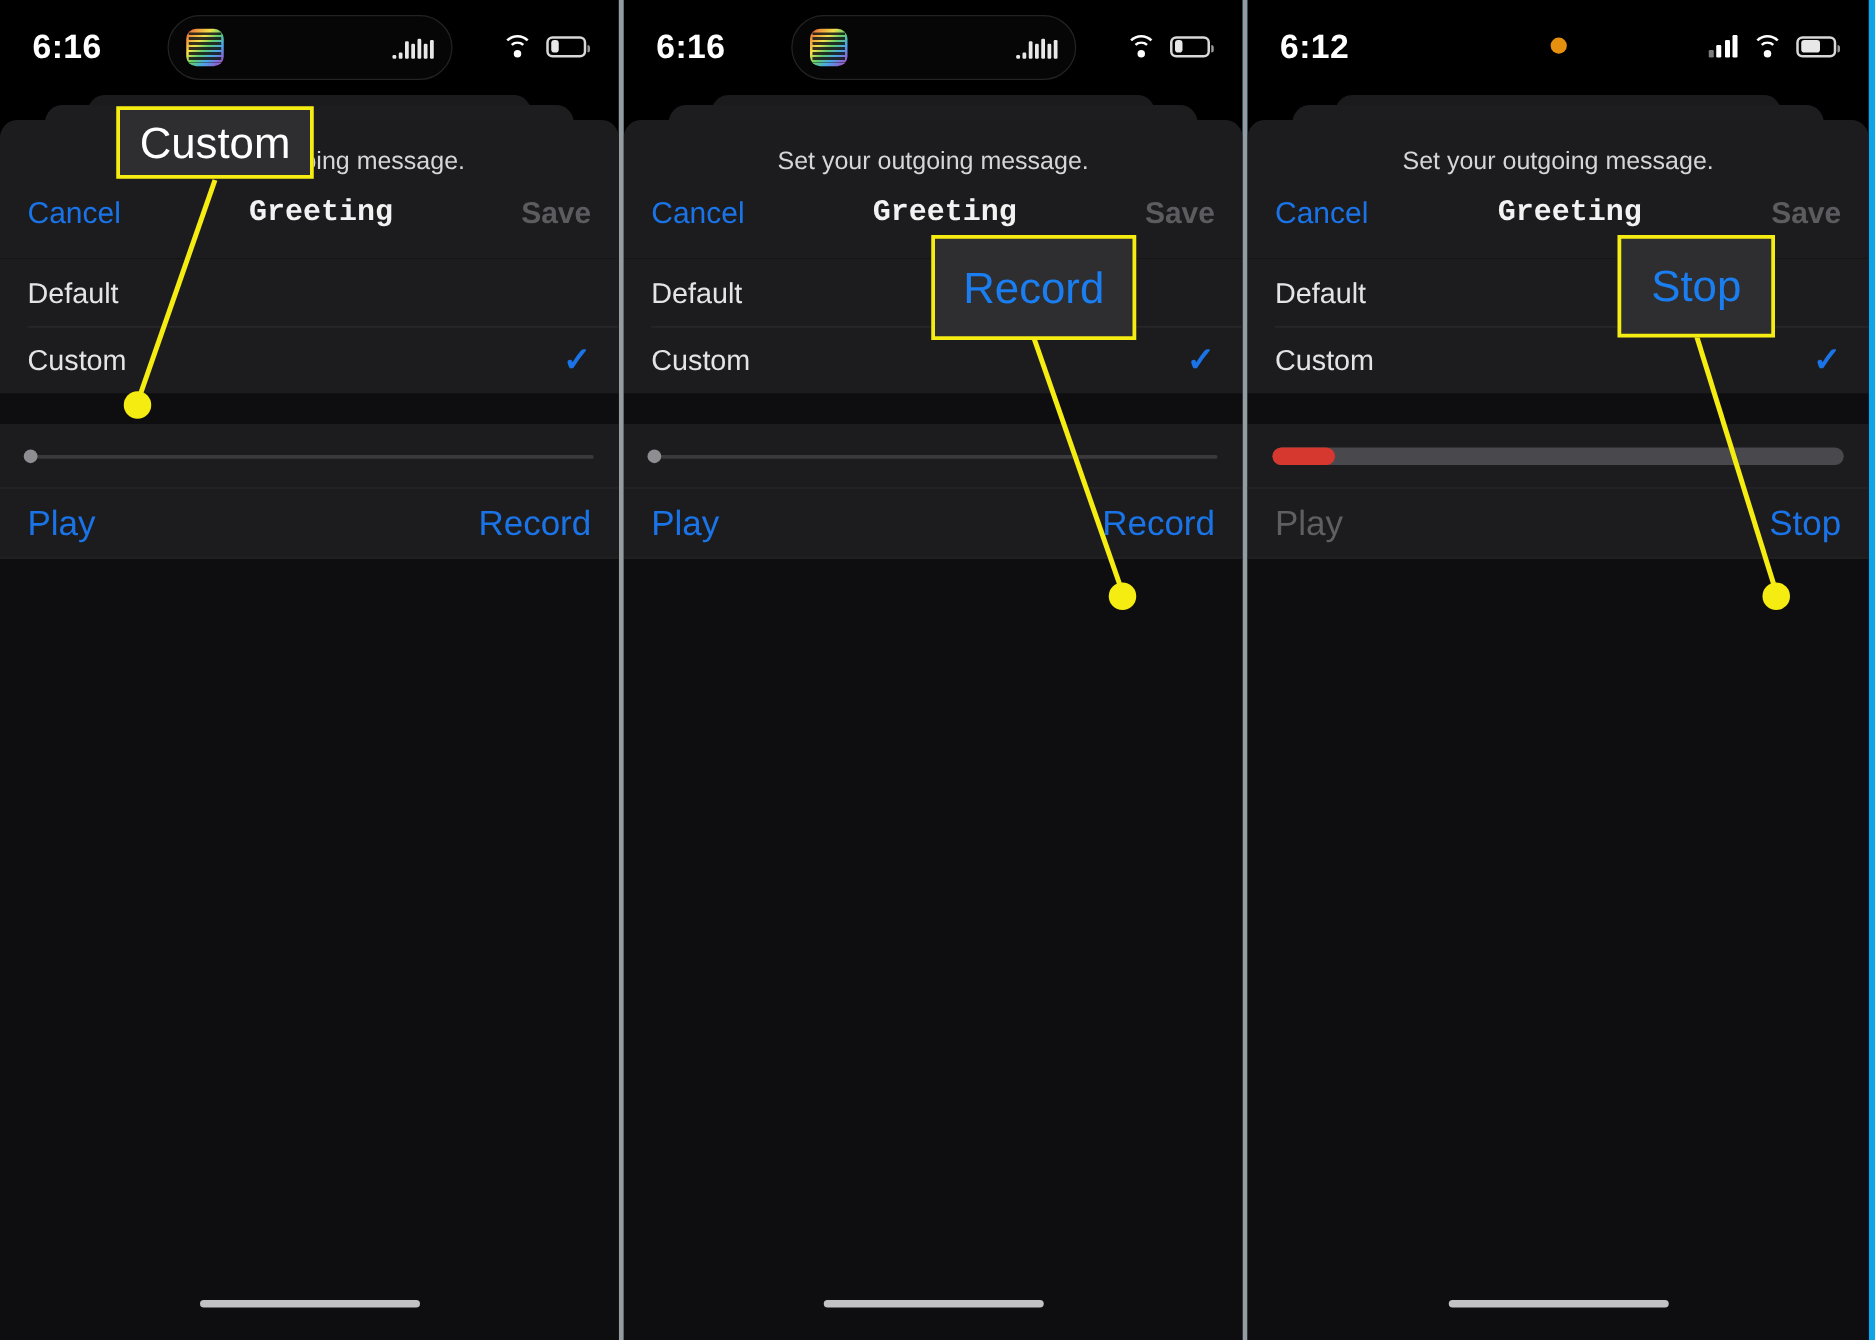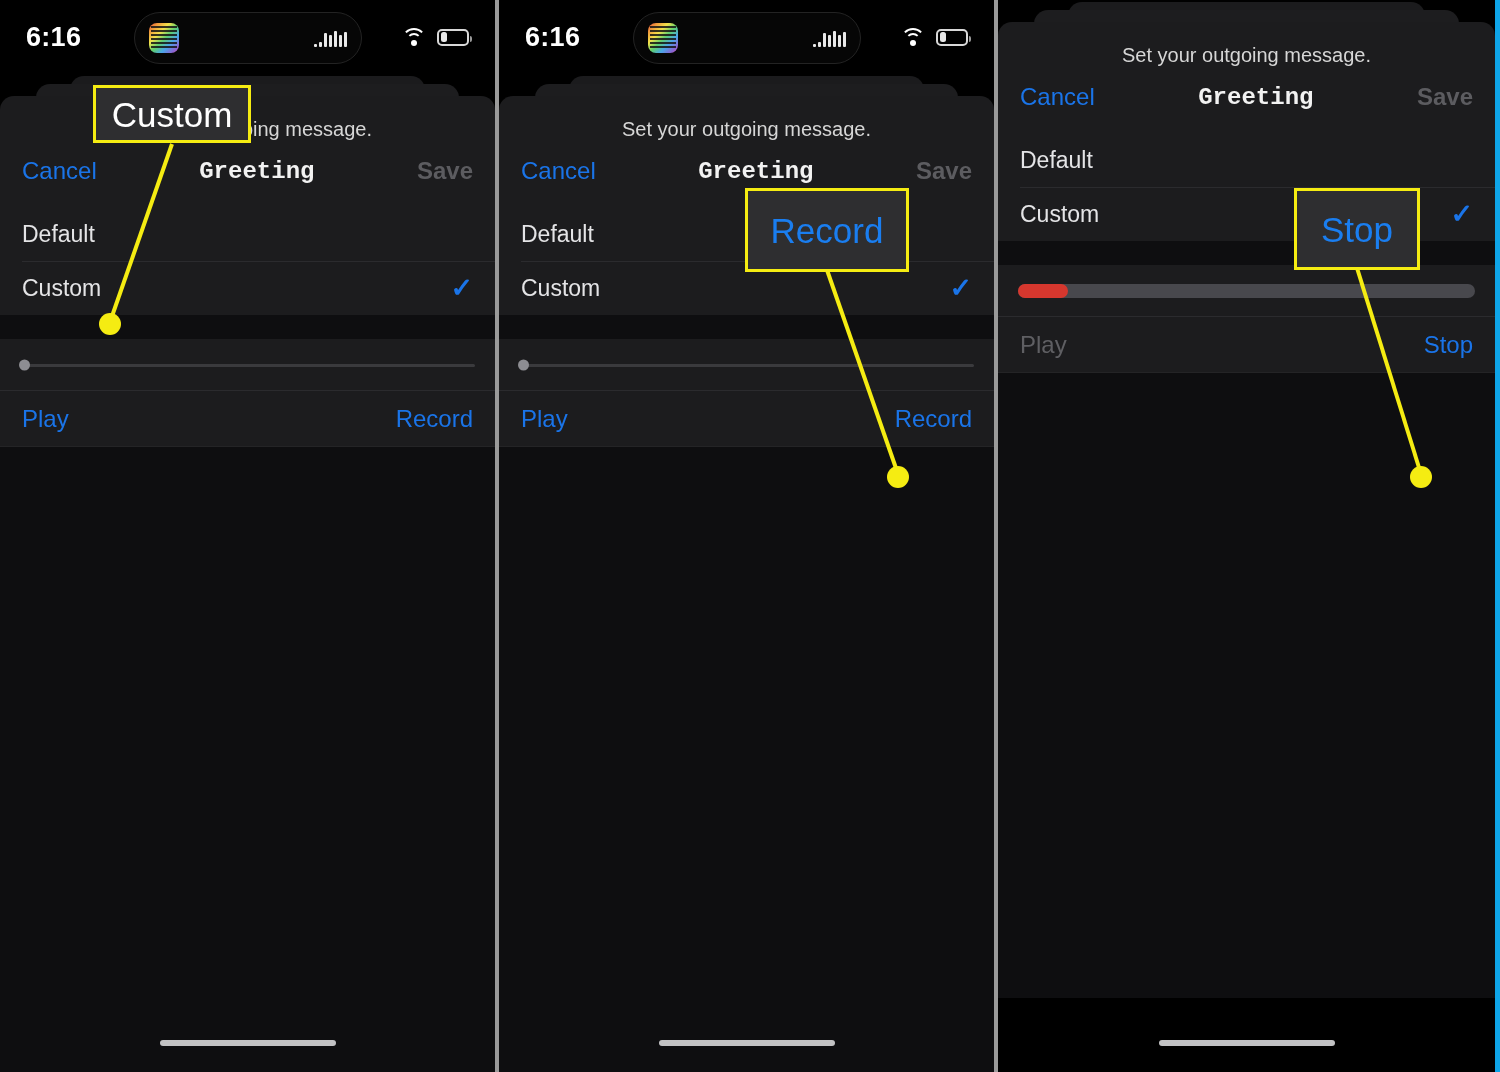--- a/index.html
+++ b/index.html
@@ -117,21 +117,21 @@
     position:relative;
     background:#1c1c1e;
     border-radius:14px 14px 0 0;
     padding-top: 0;
   }
   .sheet-subtitle{
     text-align:center; color:#d6d6d6; font-size:20px;
     padding:22px 0 10px;
   }
   .navbar{
-    display:flex; align-items:flex-end; justify-content:space-between;
+    display:flex; align-items:flex-start; justify-content:space-between;
     padding: 6px 22px 22px;
   }
   .nav-btn{ font-size:24px; }
   .nav-cancel{ color:#1a74e8; }
   .nav-save{ color:#5c5c60;font-weight:bold; }
   .nav-title{ color:#f2f2f2; font-size:24px; font-weight:700;font-family:Liberation Mono, monospace; }
 
   
   .gap{ height:24px; background:#0e0e10; }
   .group{ background:#1c1c1e; }
@@ -153,21 +153,21 @@
     position:absolute; left:0; top:50%; transform:translate(-1px,-50%);
     width:11px; height:11px; border-radius:50%; background:#8d8d92;
   }
   .track-thick{ position:relative; width:100%; height:14px; background:#48484d; border-radius:7px; }
   .track-thick .rec{ position:absolute; left:0; top:0; bottom:0; background:#d6372e; border-radius:7px; }
 
   
   .transport{
     display:flex; align-items:center; justify-content:space-between;
     height:56px; padding:0 22px; background:#1c1c1e; position:relative;
-    font-size:24px;
+    font-size:28px;
   }
   .transport::after{ content:""; position:absolute; left:0; right:0; bottom:0; height:1px; background:#242426; }
   .t-enabled{ color:#1a74e8; }
   .t-disabled{ color:#5f5f63; }
 
   .belowfill{ background:#0e0e10; flex:1; }
   .panel-body{ display:flex; flex-direction:column; height:calc(1072px - 74px); }
 
   
   .home{
@@ -330,20 +330,40 @@
         </div>
 
         <div class="belowfill"></div>
       </div>
       <div class="home"></div>
     </div>
 
     <div class="vdiv"></div>
 
     <div class="panel p3">
+      <div class="statusbar">
+        <div class="clock">6:12</div>
+        <div class="privacy-dot"></div>
+        <div class="si-right">
+          <div class="signal">
+            <i class="b1"></i>
+              <i class="b2"></i>
+              <i class="b3"></i>
+              <i class="b4"></i>
+          </div>
+          <div class="wifi">
+              <span class="a"></span>
+              <span class="b"></span>
+              <span class="c"></span>
+            </div>
+          <div class="battery">
+              <div class="fill" style="width:15px"></div>
+            </div>
+        </div>
+      </div>
 
       <div class="panel-body">
         <div class="cardstack">
           <div class="c-back"></div>
             <div class="c-mid"></div>
         </div>
 
         <div class="sheet">
           <div class="sheet-subtitle">Set your outgoing message.</div>
           <div class="navbar">

